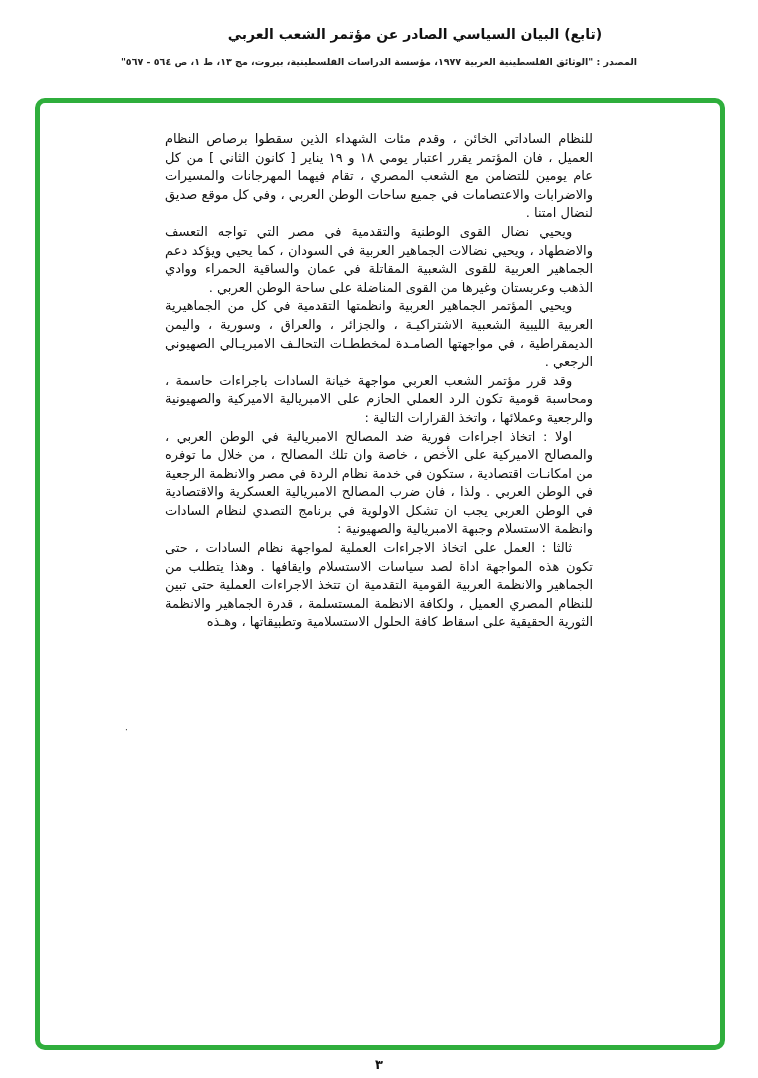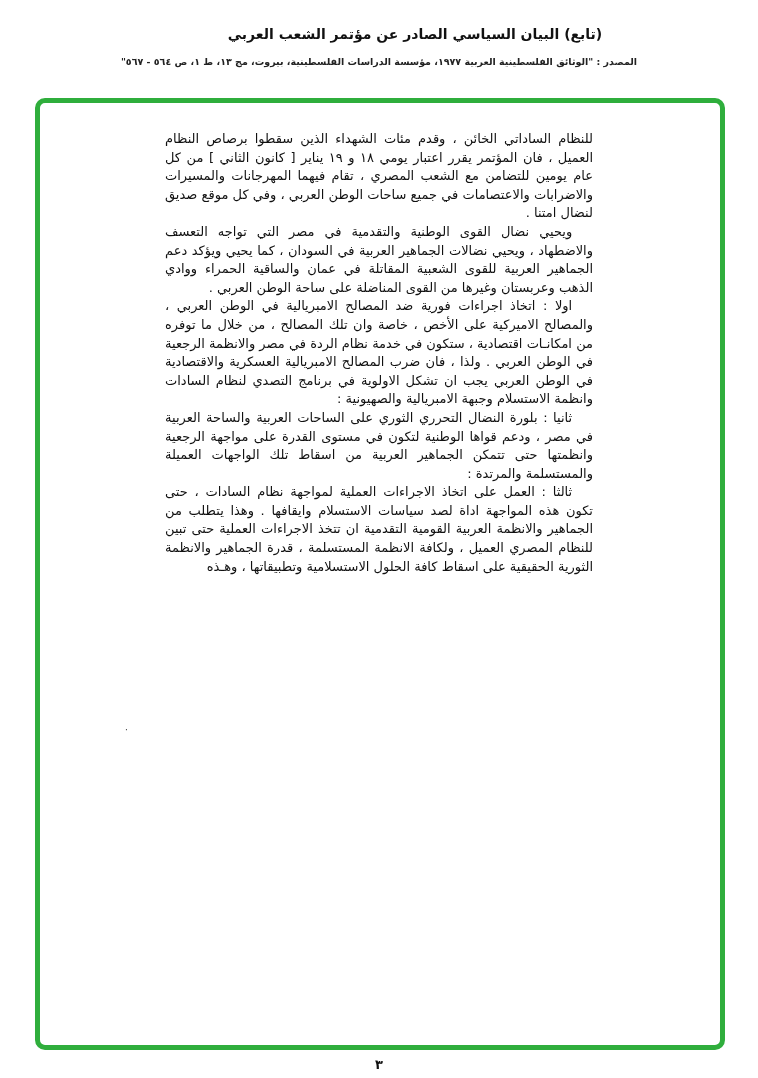--- a/index.html
+++ b/index.html
@@ -95,22 +95,23 @@
 
   <div class="header-title">(تابع) البيان السياسي الصادر عن مؤتمر الشعب العربي</div>
 
   <div class="header-source">المصدر : "الوثائق الفلسطينية العربية ١٩٧٧، مؤسسة الدراسات الفلسطينية، بيروت، مج ١٣، ط ١، ص ٥٦٤ - ٥٦٧"</div>
 
   <div class="green-frame"></div>
 
   <div class="text-column">
       <p class="no-indent">للنظام الساداتي الخائن ، وقدم مئات الشهداء الذين سقطوا برصاص النظام العميل ، فان المؤتمر يقرر اعتبار يومي ١٨ و ١٩ يناير [ كانون الثاني ] من كل عام يومين للتضامن مع الشعب المصري ، تقام فيهما المهرجانات والمسيرات والاضرابات والاعتصامات في جميع ساحات الوطن العربي ، وفي كل موقع صديق لنضال امتنا .</p>
       <p>ويحيي نضال القوى الوطنية والتقدمية في مصر التي تواجه التعسف والاضطهاد ، ويحيي نضالات الجماهير العربية في السودان ، كما يحيي ويؤكد دعم الجماهير العربية للقوى الشعبية المقاتلة في عمان والساقية الحمراء ووادي الذهب وعربستان وغيرها من القوى المناضلة على ساحة الوطن العربي .</p>
+      <p>ويحيي المؤتمر الجماهير العربية وانظمتها التقدمية في كل من الجماهيرية العربية الليبية الشعبية الاشتراكيـة ، والجزائر ، والعراق ، وسورية ، واليمن الديمقراطية ، في مواجهتها الصامـدة لمخططـات التحالـف الامبريـالي الصهيوني الرجعي .</p>
+      <p>وقد قرر مؤتمر الشعب العربي مواجهة خيانة السادات باجراءات حاسمة ، ومحاسبة قومية تكون الرد العملي الحازم على الامبريالية الاميركية والصهيونية والرجعية وعملائها ، واتخذ القرارات التالية :</p>
       <p>اولا : اتخاذ اجراءات فورية ضد المصالح الامبريالية في الوطن العربي ، والمصالح الاميركية على الأخص ، خاصة وان تلك المصالح ، من خلال ما توفره من امكانـات اقتصادية ، ستكون في خدمة نظام الردة في مصر والانظمة الرجعية في الوطن العربي . ولذا ، فان ضرب المصالح الامبريالية العسكرية والاقتصادية في الوطن العربي يجب ان تشكل الاولوية في برنامج التصدي لنظام السادات وانظمة الاستسلام وجبهة الامبريالية والصهيونية :</p>
-      <p>ثانيا : بلورة النضال التحرري الثوري على الساحات العربية والساحة العربية في مصر ، ودعم قواها الوطنية لتكون في مستوى القدرة على مواجهة الرجعية وانظمتها حتى تتمكن الجماهير العربية من اسقاط تلك الواجهات العميلة والمستسلمة والمرتدة :</p>
       <p>ثالثا : العمل على اتخاذ الاجراءات العملية لمواجهة نظام السادات ، حتى تكون هذه المواجهة اداة لصد سياسات الاستسلام وايقافها . وهذا يتطلب من الجماهير والانظمة العربية القومية التقدمية ان تتخذ الاجراءات العملية حتى تبين للنظام المصري العميل ، ولكافة الانظمة المستسلمة ، قدرة الجماهير والانظمة الثورية الحقيقية على اسقاط كافة الحلول الاستسلامية وتطبيقاتها ، وهـذه</p>
     </div>
 
   <div class="scan-artifact">٠</div>
 
   <div class="page-number">٣</div>
 
 </div>
 
 </body></html>

